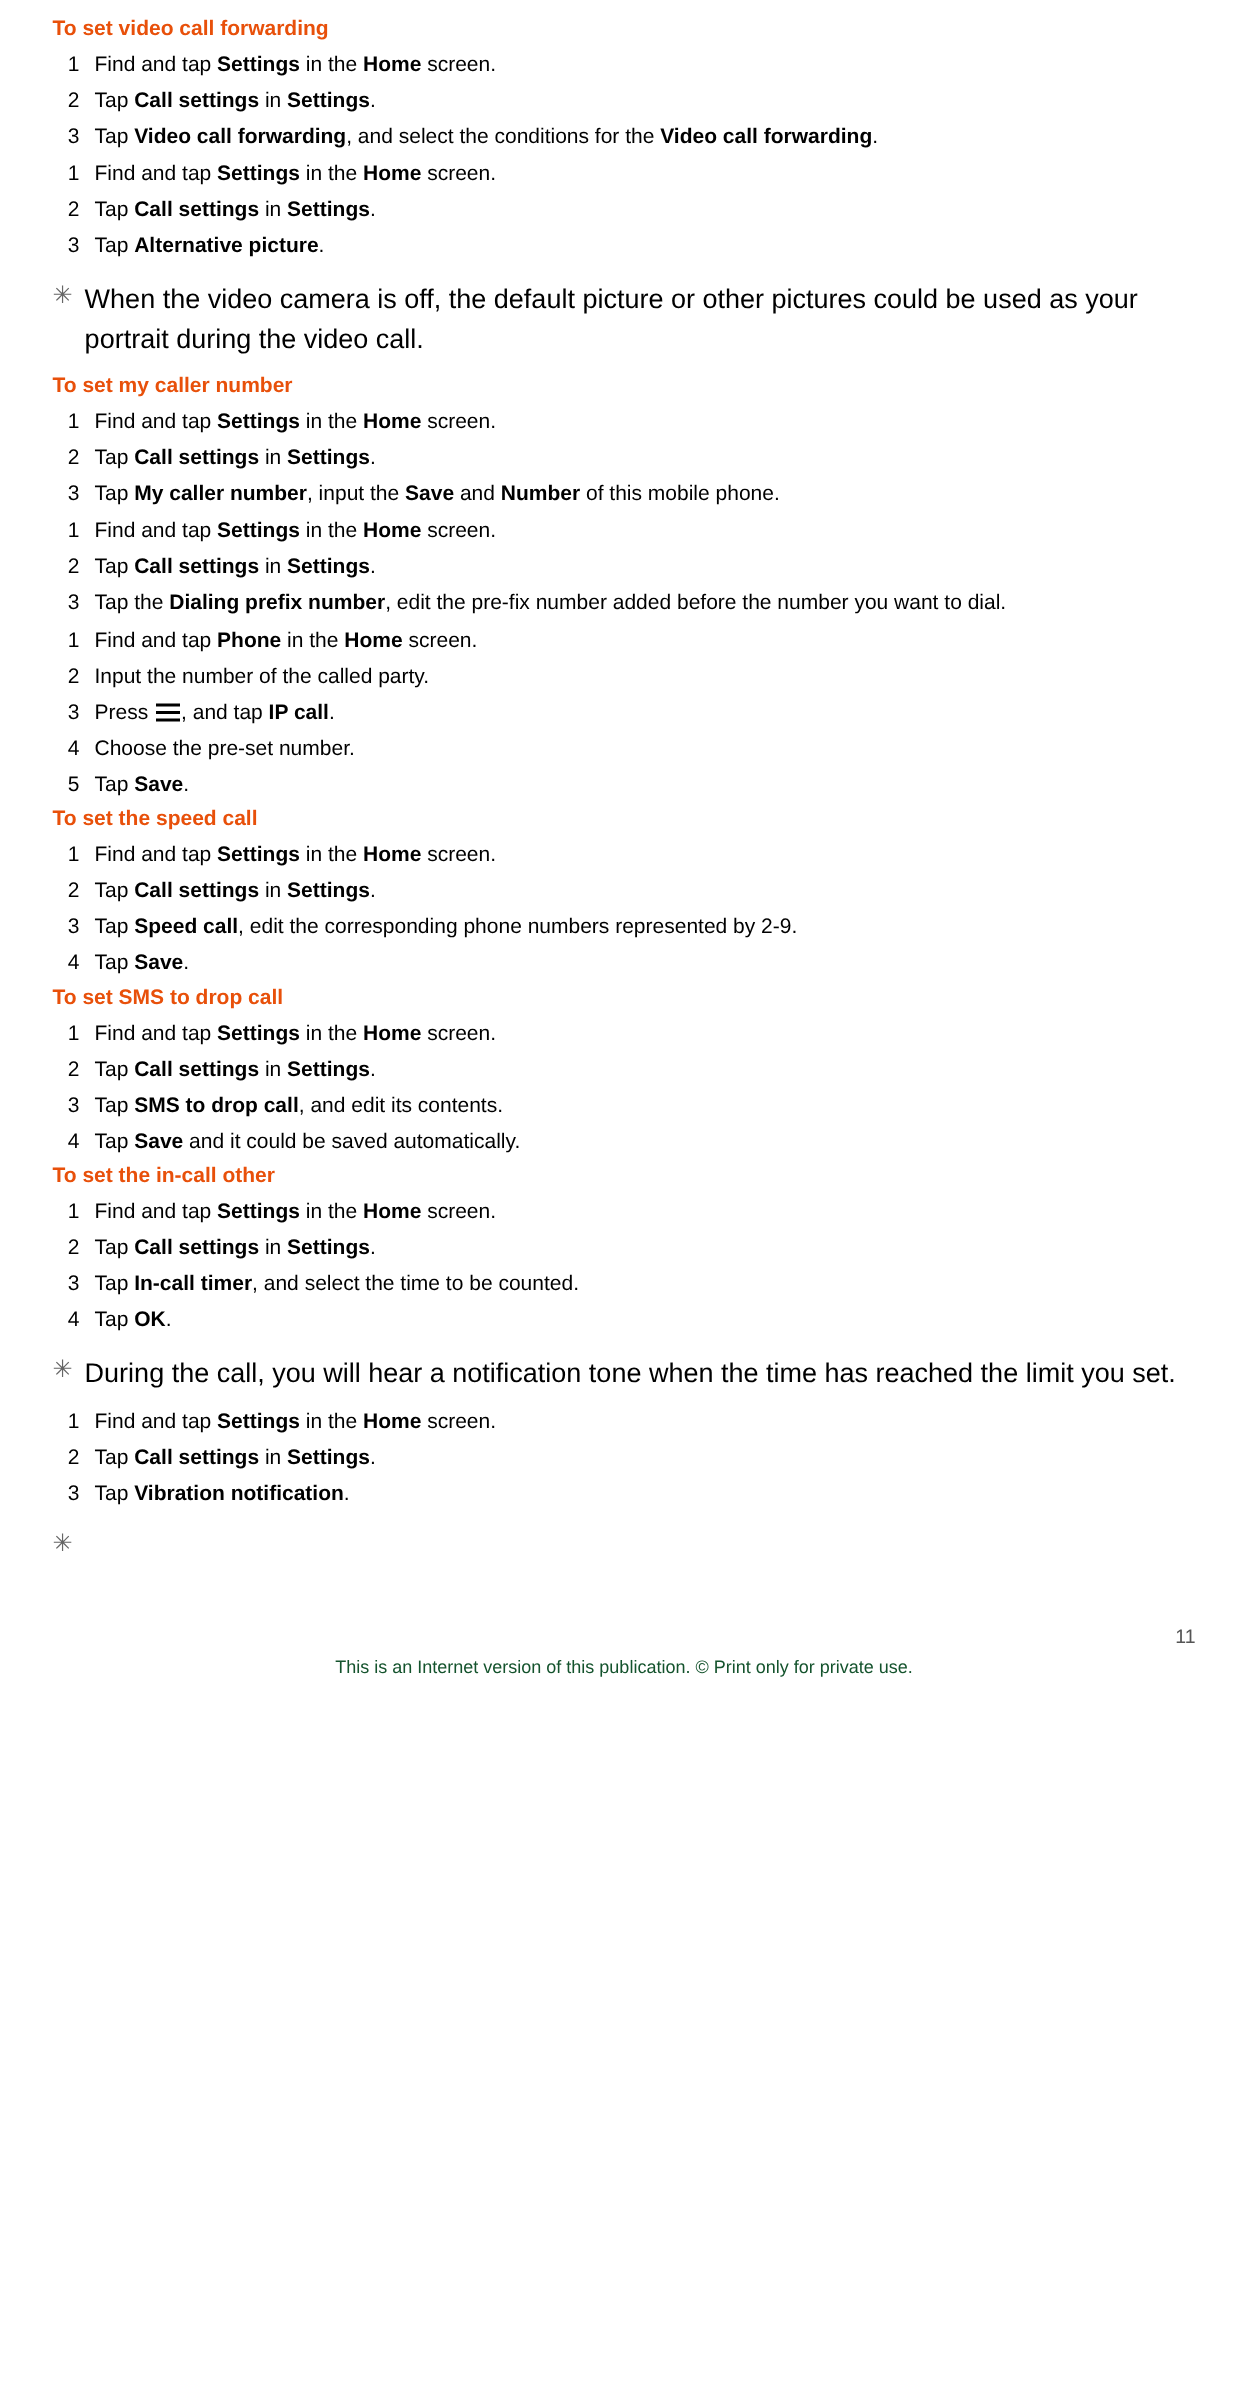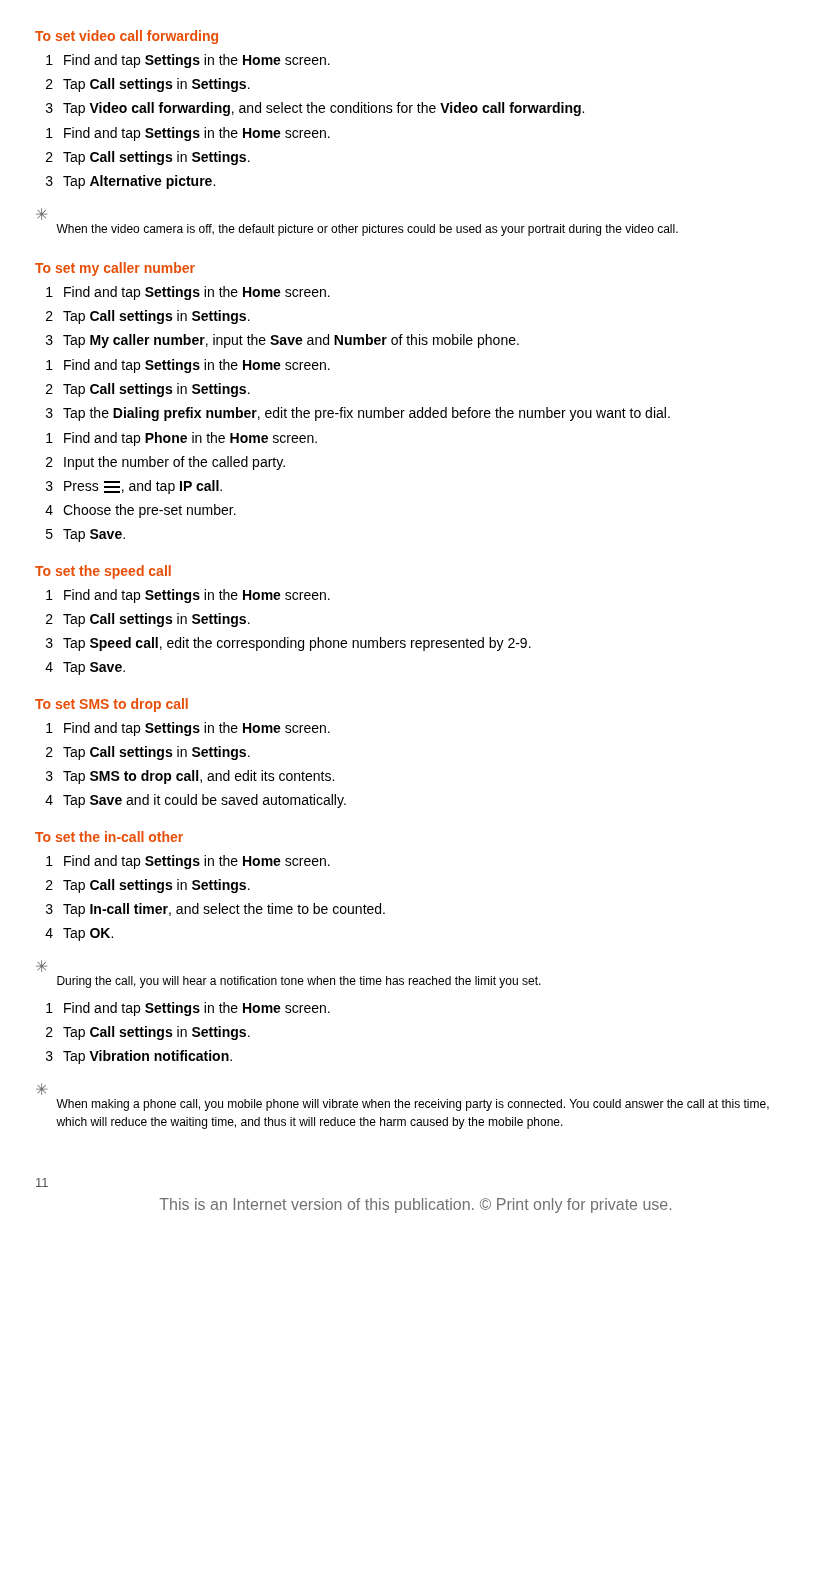--- a/index.html
+++ b/index.html
@@ -9,21 +9,20 @@
       color: #000;
       background: #fff;
       width: 832px;
       min-height: 1590px;
       padding: 10px 35px 40px 35px;
     }
     .section-title {
       color: #e8500a;
       font-size: 14px;
       font-weight: bold;
-      margin-top: 18px;
       margin-bottom: 6px;
     }
     .steps-list {
       list-style: none;
       padding: 0;
       margin: 0 0 4px 0;
     }
     .steps-list li {
       display: flex;
       gap: 10px;
@@ -45,24 +44,23 @@
       margin: 8px 0 4px 0;
       padding: 4px 0;
     }
     .note-icon {
       font-size: 16px;
       color: #666;
       flex-shrink: 0;
       margin-top: 1px;
     }
     .note-text {
-      font-size: 12px;
+      font-size: 18px;
       line-height: 1.5;
       color: #000;
-      margin-top: 16px;
     }
     .menu-icon {
       display: inline-block;
       vertical-align: middle;
       width: 16px;
       height: 12px;
       position: relative;
       margin: 0 1px;
     }
     .menu-icon::before,
@@ -79,28 +77,28 @@
     .menu-icon::before { top: 0; }
     .menu-icon span { top: 5px; }
     .menu-icon::after { top: 10px; }
     .page-footer {
       text-align: center;
       margin-top: 40px;
       font-size: 13px;
       color: #555;
     }
     .page-num {
-      text-align: left;
+      text-align: right;
       font-size: 13px;
       color: #555;
       margin-bottom: 6px;
     }
     .footer-legal {
-      font-size: 16px;
-      color: #737373;
+      font-size: 12px;
+      color: #14532d;
     }
   </style>
 </head>
 <body>
 
 <div id="app">
 
 <div>
       <div class="section-title">To set video call forwarding</div>
       <ol class="steps-list">
@@ -272,21 +270,20 @@
           <span class="step-num">2</span>
           <span class="step-text">Tap <b>Call settings</b> in <b>Settings</b>.</span>
         </li>
         <li>
           <span class="step-num">3</span>
           <span class="step-text">Tap <b>Vibration notification</b>.</span>
         </li>
       </ol>
       <div class="note-box">
         <span class="note-icon">✳</span>
-        <span class="note-text">When making a phone call, you mobile phone will vibrate when the receiving party is connected. You could answer the call at this time, which will reduce the waiting time, and thus it will reduce the harm caused by the mobile phone.</span>
       </div>
     </div>
   </div>
 
 <div class="page-footer">
   <div class="page-num">11</div>
   <div class="footer-legal">This is an Internet version of this publication. © Print only for private use.</div>
 </div>
 
 </body></html>

